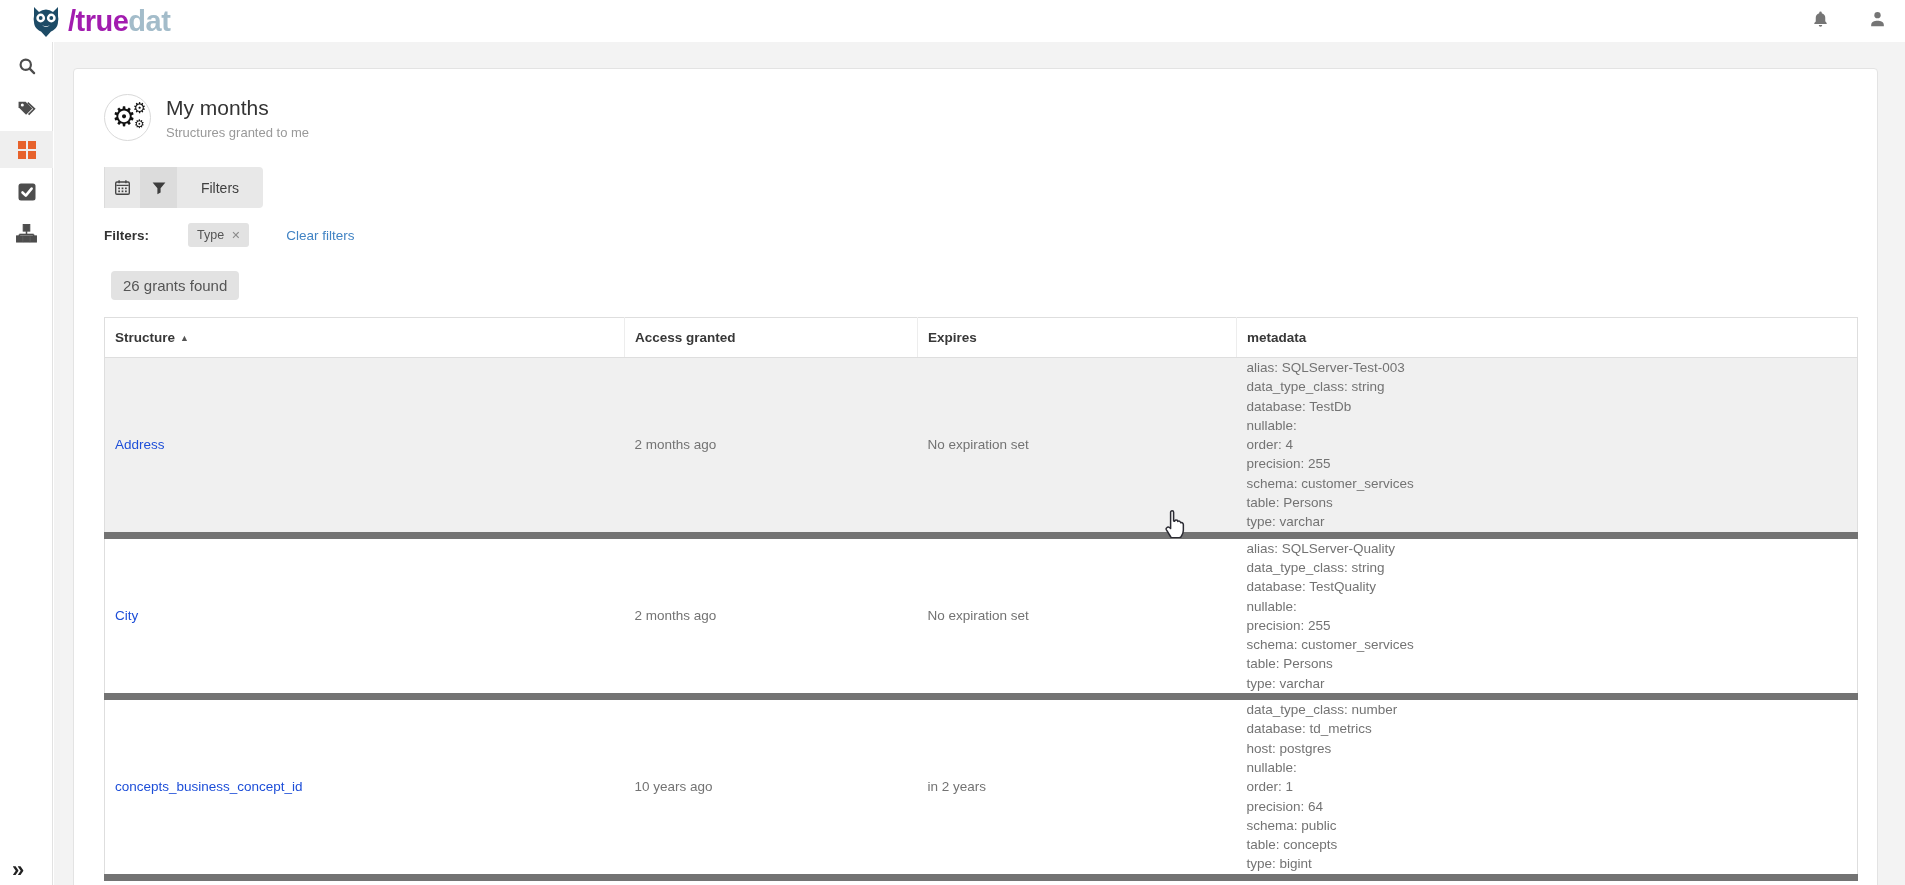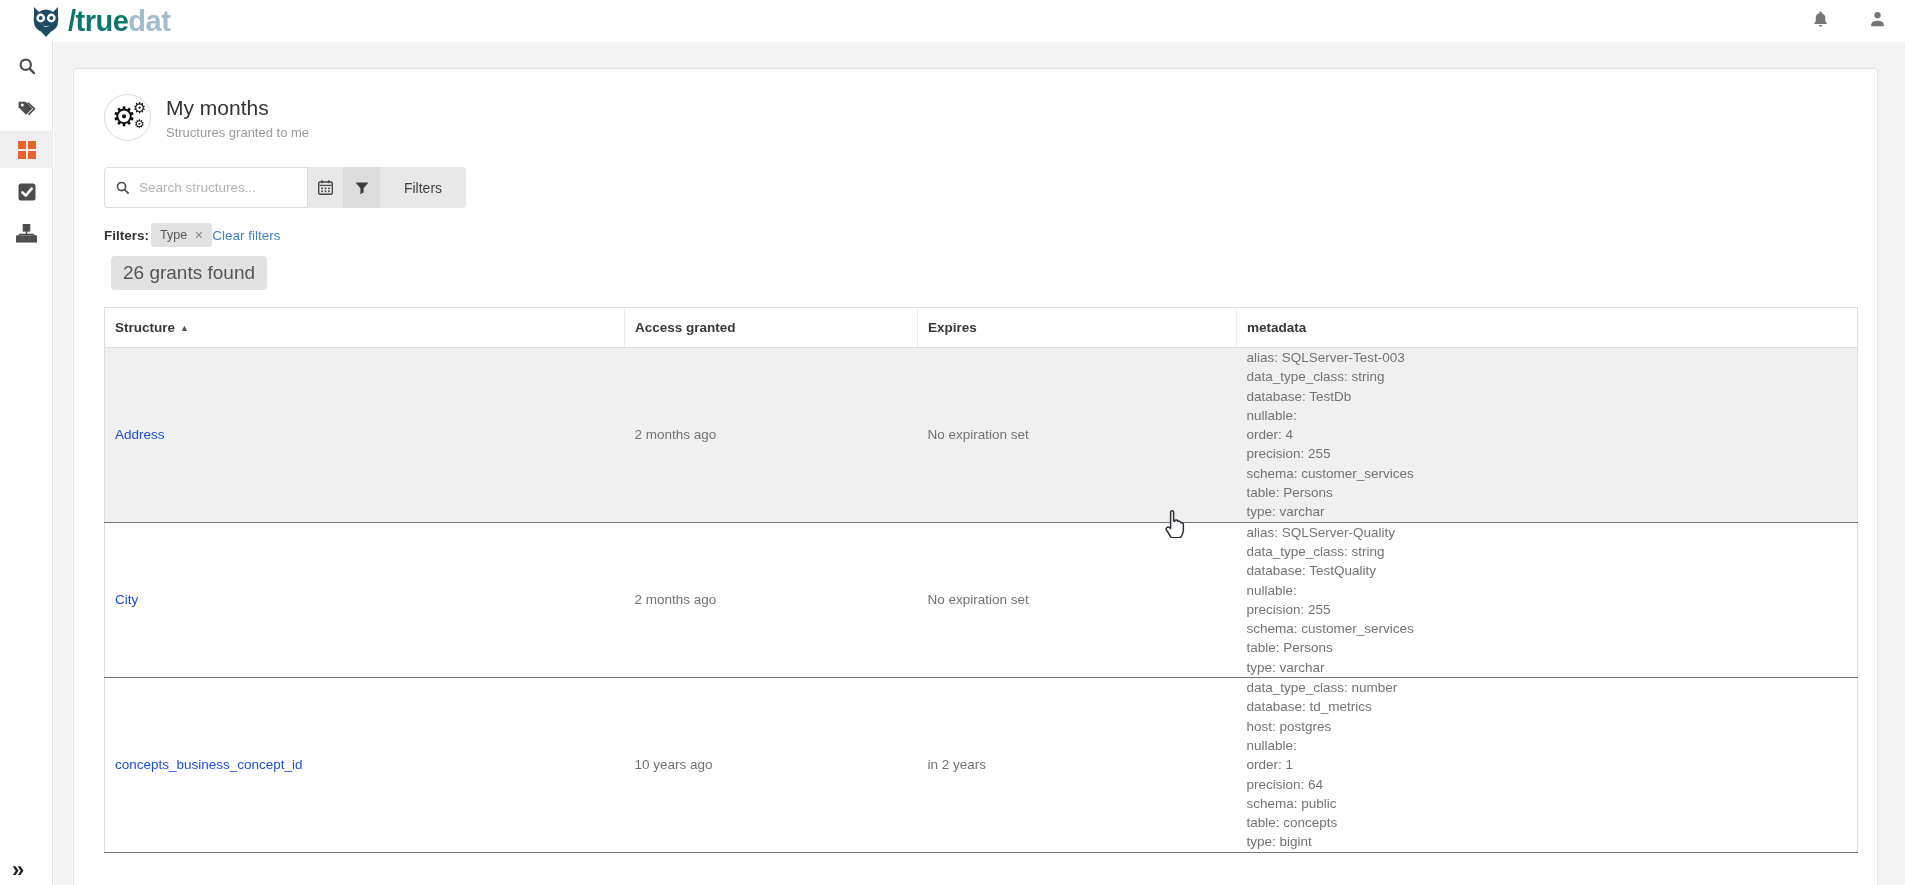--- a/index.html
+++ b/index.html
@@ -4,21 +4,21 @@
 <style>
   * { margin: 0; padding: 0; box-sizing: border-box; }
   html, body { width: 1905px; height: 885px; overflow: hidden; background: #fff;
     font-family: "Liberation Sans", "DejaVu Sans", sans-serif; }
 
   
   .topbar { position: absolute; left: 0; top: 0; width: 1905px; height: 42px; background: #fff; z-index: 5; }
   .logo { position: absolute; left: 28px; top: 3px; display: flex; align-items: center; }
   .logo svg { margin-right: 4px; }
   .logo-text { font-size: 29px; font-weight: bold; letter-spacing: -0.5px; }
-  .logo-true { color: #0f766e; }
+  .logo-true { color: #a21caf; }
   .logo-dat { color: #a3bcca; }
   .topbar-icons { position: absolute; right: 18px; top: 9px; display: flex; gap: 38px; align-items: center; }
   .topbar-icons svg { display: block; }
 
   
   .sidebar { position: absolute; left: 0; top: 42px; width: 53px; height: 843px;
     background: #fff; border-right: 1px solid #e2e2e2; z-index: 4; }
   .side-item { width: 53px; height: 37px; display: flex; align-items: center; justify-content: center;
     margin-top: 5px; cursor: pointer; }
   .side-item.active { background: #efefef; }
@@ -50,39 +50,39 @@
   .search-box input { border: none; outline: none; width: 150px; font-size: 13.5px;
     font-family: "Liberation Sans", sans-serif; color: #555; background: transparent; margin-left: 9px; }
   .search-box input::placeholder { color: #b3b3b3; }
   .tool-btn { display: flex; align-items: center; justify-content: center; cursor: pointer; }
   .btn-calendar { width: 36px; background: #e8e8e8; border-left: 1px solid #dcdcdc; }
   .btn-funnel { width: 37px; background: #dcdcdc; }
   .btn-filters { width: 86px; background: #e8e8e8; border-radius: 0 4px 4px 0;
     font-size: 14px; color: #404040; }
 
   
-  .filters-row { margin-top: 15px; display: flex; align-items: center; }
+  .filters-row { margin-top: 15px; display: flex; align-items: center; gap: 37px; }
   .filters-label { font-size: 13.5px; font-weight: bold; color: #333; }
   .chip { margin-left: 2px; background: #e2e2e2; border-radius: 3px; padding: 5px 9px;
     font-size: 12.5px; color: #555; display: inline-flex; align-items: center; gap: 7px; cursor: pointer; }
   .chip .x { color: #8a8a8a; font-size: 11px; font-weight: bold; }
   .clear-filters { color: #4183c4; font-size: 13.5px; cursor: pointer; text-decoration: none; }
-  .count-badge { display: inline-block; margin-top: 9px; margin-left: 7px; background: #e2e2e2;
-    border-radius: 4px; padding: 6px 12px; font-size: 19px; color: #555; }
+  .count-badge { display: inline-block; margin-top: 24px; margin-left: 7px; background: #e2e2e2;
+    border-radius: 4px; padding: 6px 12px; font-size: 15px; color: #555; }
 
   
   table.grants { margin-top: 17px; border-collapse: collapse; table-layout: fixed; width: 1753px;
     border: 1px solid #dedede; }
   table.grants th { height: 40px; text-align: left; font-size: 13.5px; font-weight: bold; color: #383838;
     padding: 0 0 0 10px; border-bottom: 1px solid #dedede; border-right: 1px solid #ededed;
     background: #fff; cursor: pointer; }
   table.grants th:last-child { border-right: none; }
   .sort-arrow { font-size: 9px; color: #555; margin-left: 5px; vertical-align: 1px; }
   table.grants td { vertical-align: middle; font-size: 13.5px; color: #737373;
-    padding: 0 0 0 10px; border-bottom: 1px solid #737373; }
+    padding: 0 0 0 10px; border-bottom: 7px solid #737373; }
   table.grants tr.hovered td { background: #f0f0f0; }
   td.meta-cell { vertical-align: top; padding: 11px 10px 11px 10px; white-space: pre-line;
     line-height: 19.3px; color: #555; }
   a.struct-link { color: #1d4ed8; text-decoration: none; cursor: pointer; }
 
   .icon { display: block; }
 
   
   .fake-cursor { position: absolute; left: 1162px; top: 508px; z-index: 50; pointer-events: none; }
 </style>
@@ -164,27 +164,20 @@
         <span class="g2">⚙</span>
         <span class="g3">⚙</span>
       </div>
       <div class="title-block">
         <div class="page-title">My months</div>
         <div class="page-subtitle">Structures granted to me</div>
       </div>
     </div>
 
     <div class="toolbar">
-      <div class="search-box">
-        <svg class="icon" width="15" height="15" viewBox="0 0 24 24">
-          <circle cx="10.5" cy="10.5" r="6.5" fill="none" stroke="#4d4d4d" stroke-width="2.6"></circle>
-          <line x1="15.3" y1="15.3" x2="21" y2="21" stroke="#4d4d4d" stroke-width="2.8" stroke-linecap="round"></line>
-        </svg>
-        <input type="text" placeholder="Search structures..." style="">
-      </div>
       <div class="tool-btn btn-calendar">
         <svg class="icon" width="17" height="17" viewBox="0 0 20 20">
           <rect x="2" y="3.5" width="16" height="14.5" rx="1.5" fill="none" stroke="#444" stroke-width="1.6"></rect>
           <line x1="6" y1="1.5" x2="6" y2="5" stroke="#444" stroke-width="1.6"></line>
           <line x1="14" y1="1.5" x2="14" y2="5" stroke="#444" stroke-width="1.6"></line>
           <line x1="2.8" y1="7.5" x2="17.2" y2="7.5" stroke="#444" stroke-width="1.4"></line>
           <rect x="5" y="10" width="2" height="2" fill="#444"></rect>
             <rect x="9" y="10" width="2" height="2" fill="#444"></rect>
           <rect x="13" y="10" width="2" height="2" fill="#444"></rect>
             <rect x="5" y="13.5" width="2" height="2" fill="#444"></rect>

